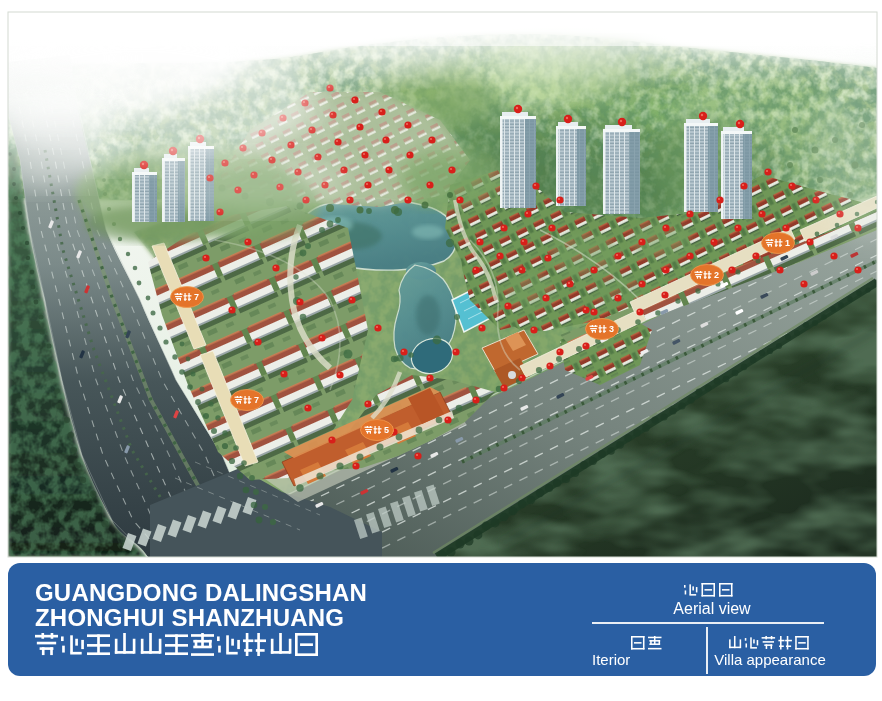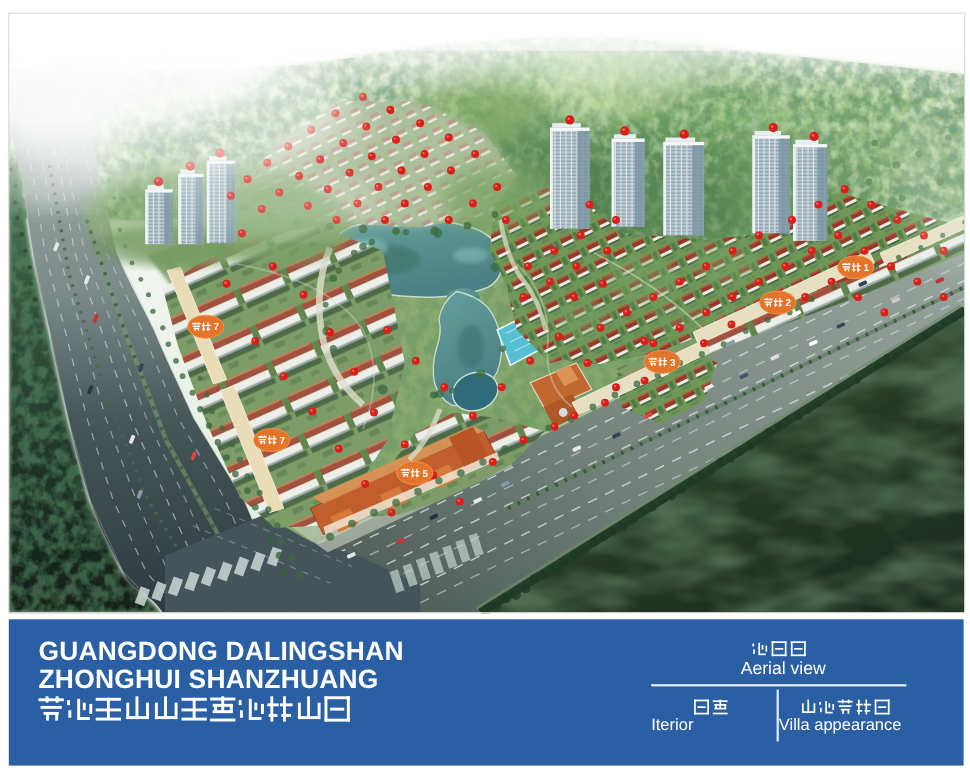--- a/index.html
+++ b/index.html
@@ -1,25 +1,25 @@
 <!DOCTYPE html>
 <html><head>
 <meta charset="utf-8">
 <style>
   html,body{margin:0;padding:0;background:#ffffff;width:882px;height:701px;overflow:hidden;}
   body{font-family:"Liberation Sans",sans-serif;}
   .page{position:relative;width:882px;height:701px;background:#fff;}
-  .footer{position:absolute;left:8px;top:563px;width:868px;height:133px;background:#2a5fa3;}
+  .footer{position:absolute;left:8px;top:563px;width:868px;height:113px;background:#2a5fa3;border-radius:12px;}
   .ft-en{position:absolute;left:27px;top:17px;color:#fff;font-weight:bold;font-size:24px;line-height:25px;letter-spacing:0.2px;}
   .ft-r1{position:absolute;left:584px;top:18px;width:240px;color:#fff;text-align:center;}
   .ft-r1 .en{font-size:16px;margin-top:3px;}
   .hline{position:absolute;left:584px;top:59px;width:232px;height:1.5px;background:#e9eef5;}
   .vline{position:absolute;left:698px;top:64px;width:1.5px;height:47px;background:#e9eef5;}
   .cell1{position:absolute;left:584px;top:70px;width:114px;color:#fff;}
-  .cell2{position:absolute;left:700px;top:70px;width:124px;color:#fff;text-align:left;}
+  .cell2{position:absolute;left:700px;top:70px;width:124px;color:#fff;text-align:center;}
   .cell1 .en,.cell2 .en{font-size:15px;margin-top:2px;}
 </style>
 </head>
 <body>
 <div class="page">
 <svg width="882" height="558" viewBox="0 0 882 558" style="position:absolute;left:0;top:0;">
 <defs>
   <linearGradient id="gsky" x1="0" y1="0" x2="0" y2="1">
     <stop offset="0" stop-color="#fdfefd"></stop>
           <stop offset="0.5" stop-color="#eef4ec"></stop>

